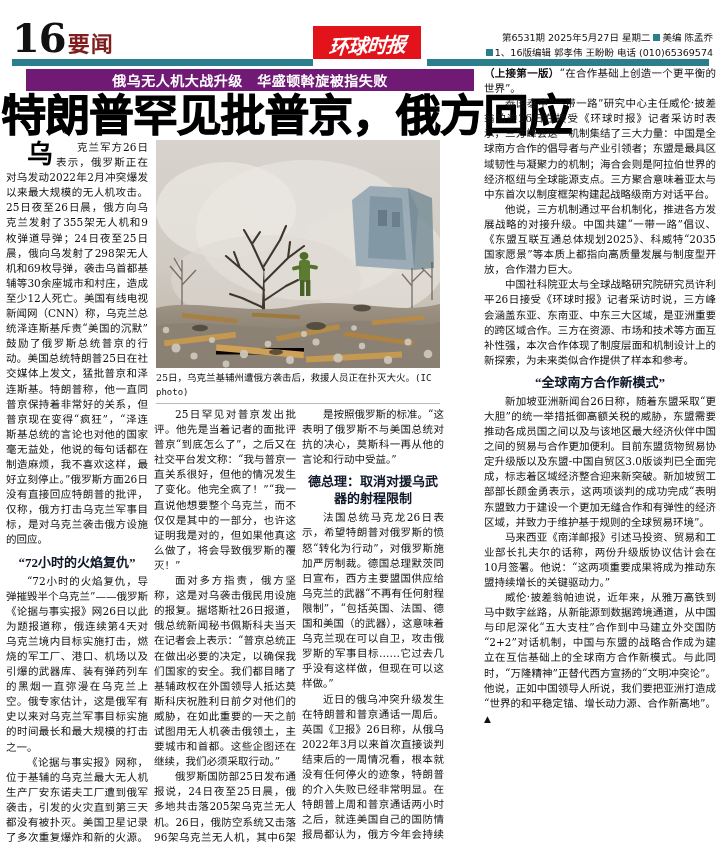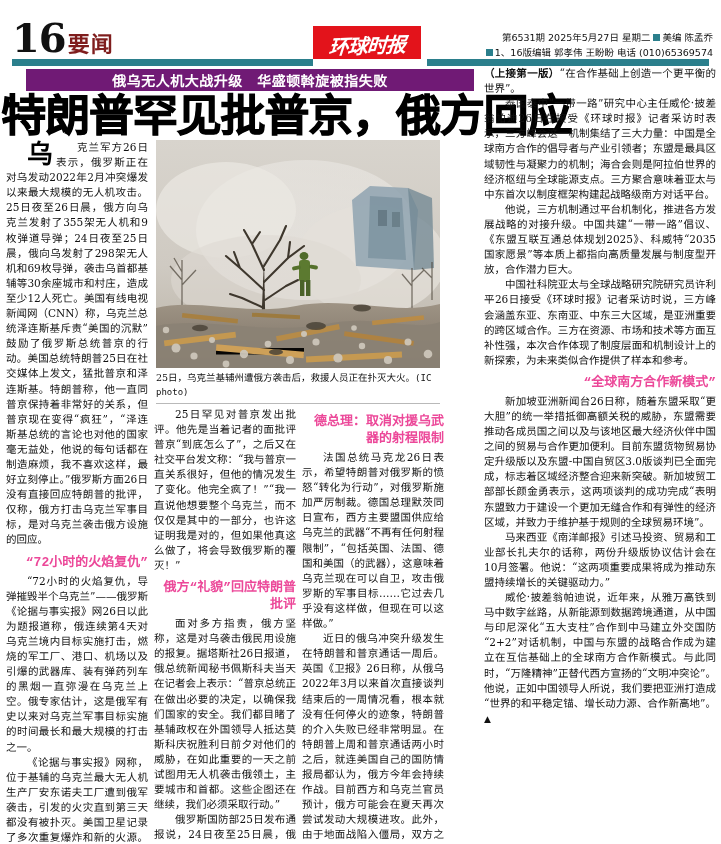--- a/index.html
+++ b/index.html
@@ -173,28 +173,28 @@
   .c1 { width: 142px; }
   .c2 { width: 142px; }
   .c3 { width: 142px; }
   .c4 { width: 232px; }
   .col p {
     margin: 0;
     text-indent: 2em;
   }
   .col p.noind { text-indent: 0; }
   .subhead {
-    font-family: Liberation Mono, monospace;
+    font-family: Liberation Serif, serif;
     font-size: 13px;
     font-weight: 700;
     line-height: 17px;
-    text-align: right;
+    text-align: center;
     margin: 6px 0 3px 0;
     text-indent: 0;
-    color: #ec4899;
+    color: #0f172a;
   }
 
   
   .dropcap {
     float: left;
     font-family: "DejaVu Sans", "Liberation Sans", sans-serif;
     font-size: 26px;
     font-weight: 700;
     line-height: 27px;
     margin: 1px 3px 0 0;
@@ -387,27 +387,27 @@
             </div>
             <div class="caption">
               <span>25日，乌克兰基辅州遭俄方袭击后，救援人员正在扑灭大火。</span><span class="cap-credit">(IC photo)</span>
             </div>
             <hr class="hr-thin">
           </div>
 
           <div style="display:flex;">
             <div class="col c2">
               <p>25日罕见对普京发出批评。他先是当着记者的面批评普京“到底怎么了”，之后又在社交平台发文称：“我与普京一直关系很好，但他的情况发生了变化。他完全疯了！”“我一直说他想要整个乌克兰，而不仅仅是其中的一部分，也许这证明我是对的，但如果他真这么做了，将会导致俄罗斯的覆灭！”</p>
-              <div class="subhead">俄方“礼貌”回应特朗普批评</div>
               <p>面对多方指责，俄方坚称，这是对乌袭击俄民用设施的报复。据塔斯社26日报道，俄总统新闻秘书佩斯科夫当天在记者会上表示：“普京总统正在做出必要的决定，以确保我们国家的安全。我们都目睹了基辅政权在外国领导人抵达莫斯科庆祝胜利日前夕对他们的威胁，在如此重要的一天之前试图用无人机袭击俄领土，主要城市和首都。这些企图还在继续，我们必须采取行动。”</p>
               <p>俄罗斯国防部25日发布通报说，24日夜至25日晨，俄多地共击落205架乌克兰无人机。26日，俄防空系统又击落96架乌克兰无人机，其中6架是在莫斯科地区上空。</p>
 
             </div>
             <div style="width:6px;"></div>
             <div class="col c3">
+              <p>是按照俄罗斯的标准。“这表明了俄罗斯不与美国总统对抗的决心，莫斯科一再从他的言论和行动中受益。”</p>
               <div class="subhead">德总理：取消对援乌武器的射程限制</div>
               <p>法国总统马克龙26日表示，希望特朗普对俄罗斯的愤怒“转化为行动”，对俄罗斯施加严厉制裁。德国总理默茨同日宣布，西方主要盟国供应给乌克兰的武器“不再有任何射程限制”，“包括英国、法国、德国和美国（的武器），这意味着乌克兰现在可以自卫，攻击俄罗斯的军事目标……它过去几乎没有这样做，但现在可以这样做。”</p>
               <p>近日的俄乌冲突升级发生在特朗普和普京通话一周后。英国《卫报》26日称，从俄乌2022年3月以来首次直接谈判结束后的一周情况看，根本就没有任何停火的迹象，特朗普的介入失败已经非常明显。在特朗普上周和普京通话两小时之后，就连美国自己的国防情报局都认为，俄方今年会持续作战。目前西方和乌克兰官员预计，俄方可能会在夏天再次尝试发动大规模进攻。此外，由于地面战陷入僵局，双方之间的远距离无人机大战可能进一步升级。</p>
 
             </div>
           </div>
         </div>
       </div>
     </div>
 

